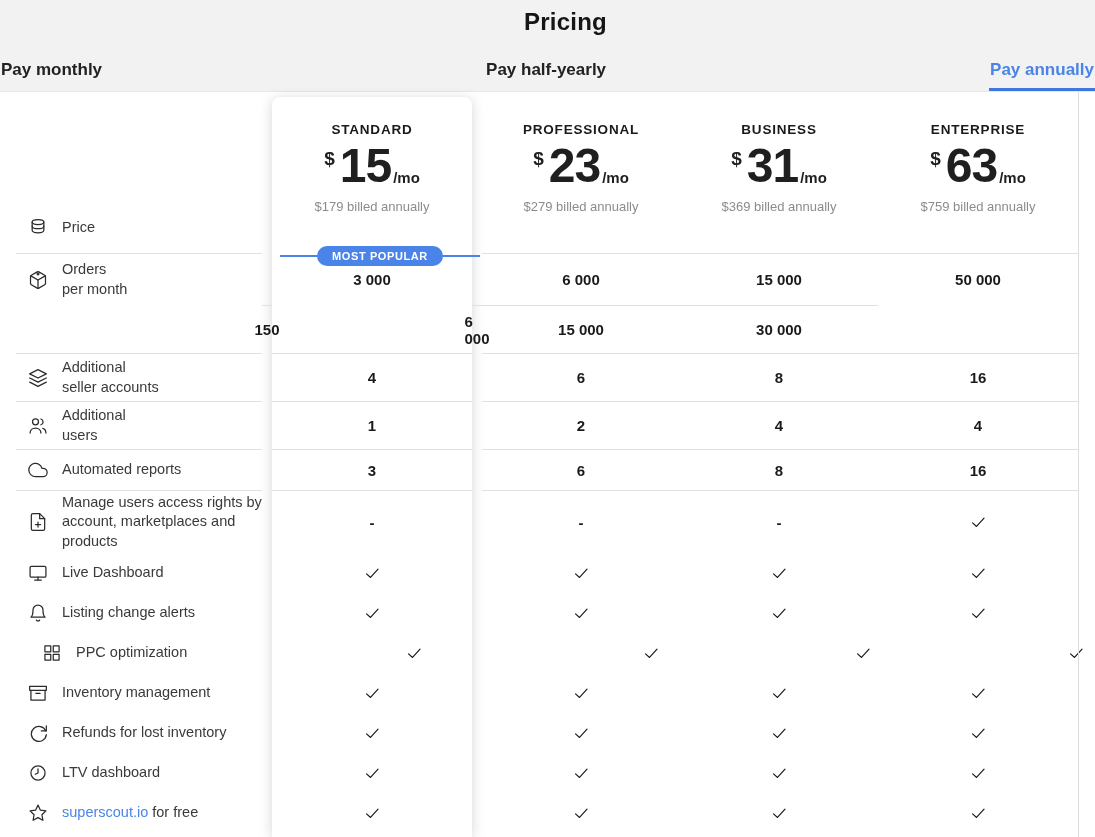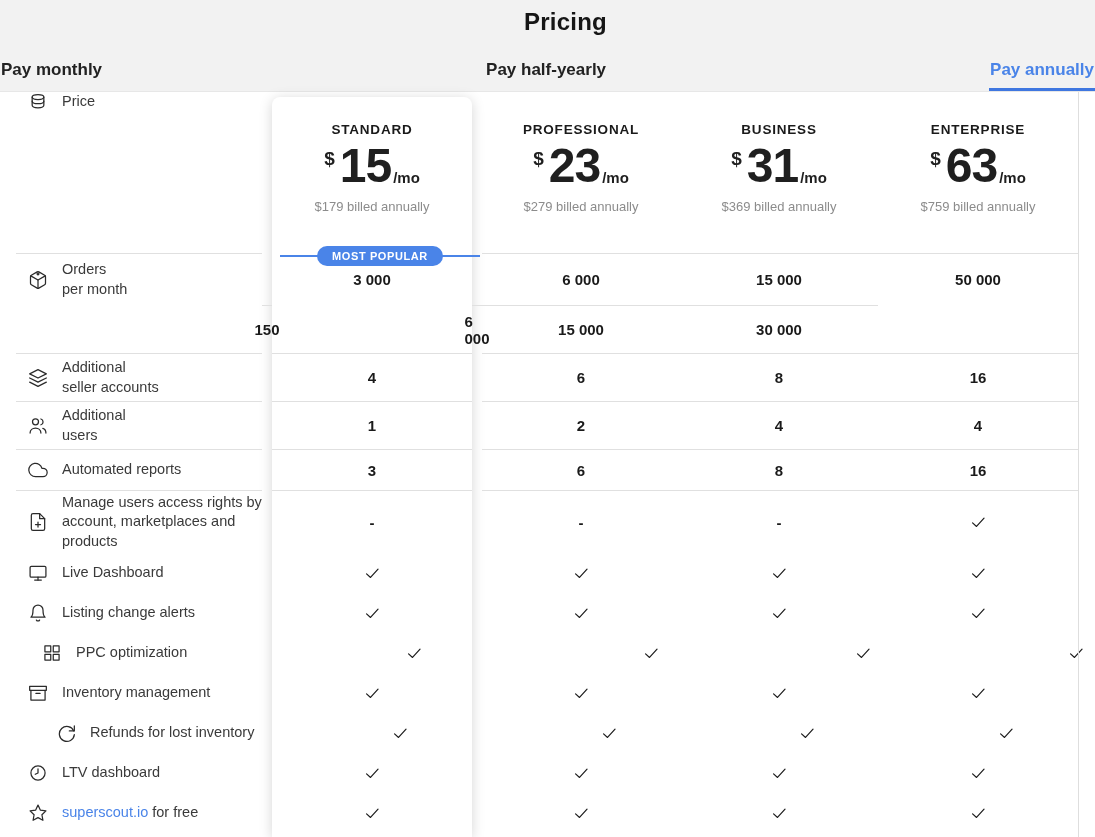--- a/index.html
+++ b/index.html
@@ -44,21 +44,21 @@
   .flabel{font-size:14.5px;line-height:1.32;color:var(--label);}
   .flabel .link{color:var(--link);cursor:pointer;}
 
   
   .val{display:flex;align-items:center;justify-content:center;}
   .vtext{font-size:15px;font-weight:700;color:#1a1a1a;}
   .val svg{width:19px;height:19px;color:#1a1a1a;}
 
   
   .row-a{height:161px;}
-  .price-cell{align-items:flex-start;padding-bottom:16px;}
+  .price-cell{align-items:flex-end;padding-bottom:16px;}
   .plan-head{display:flex;flex-direction:column;align-items:center;padding-top:30px;}
   .plan-name{font-size:13.5px;font-weight:700;letter-spacing:.8px;color:#1a1a1a;}
   .price-line{display:flex;align-items:flex-start;margin-top:5px;line-height:1;}
   .cur{font-size:19px;font-weight:700;margin-top:7px;margin-right:5px;}
   .amt{font-size:48px;font-weight:700;letter-spacing:-1px;}
   .per{font-size:15px;font-weight:700;align-self:flex-end;margin-bottom:5px;margin-left:2px;}
   .billed{margin-top:9px;font-size:13px;color:var(--muted);}
 
   
   .popular{position:absolute;left:280px;top:153px;width:200px;height:22px;z-index:4;
@@ -417,21 +417,21 @@
           <div class="val">
             <svg viewBox="0 0 24 24" fill="none" stroke="currentColor" stroke-width="1.5" stroke-linecap="round" stroke-linejoin="round">
               <polyline points="4.5 12.5 9.5 17 19 6.5"></polyline>
             </svg>
           </div>
           <div class="val">
             <svg viewBox="0 0 24 24" fill="none" stroke="currentColor" stroke-width="1.5" stroke-linecap="round" stroke-linejoin="round">
               <polyline points="4.5 12.5 9.5 17 19 6.5"></polyline>
             </svg>
           </div>
-        </div><div class="row" style="height: 40px; padding-left: 28px;">
+        </div><div class="row" style="height: 40px;">
           <div class="sp"></div>
           <div class="label-cell">
             <span class="iconslot">
               <svg viewBox="0 0 24 24" fill="none" stroke="currentColor" stroke-width="1.5" stroke-linecap="round" stroke-linejoin="round">
                 <polyline points="22 3.5 22 9.5 16 9.5"></polyline>
                 <path d="M21.3 9.5a9 9 0 1 0 .7 4.5"></path>
               </svg>
             </span>
             <div class="flabel">Refunds for lost inventory</div>
           </div>

